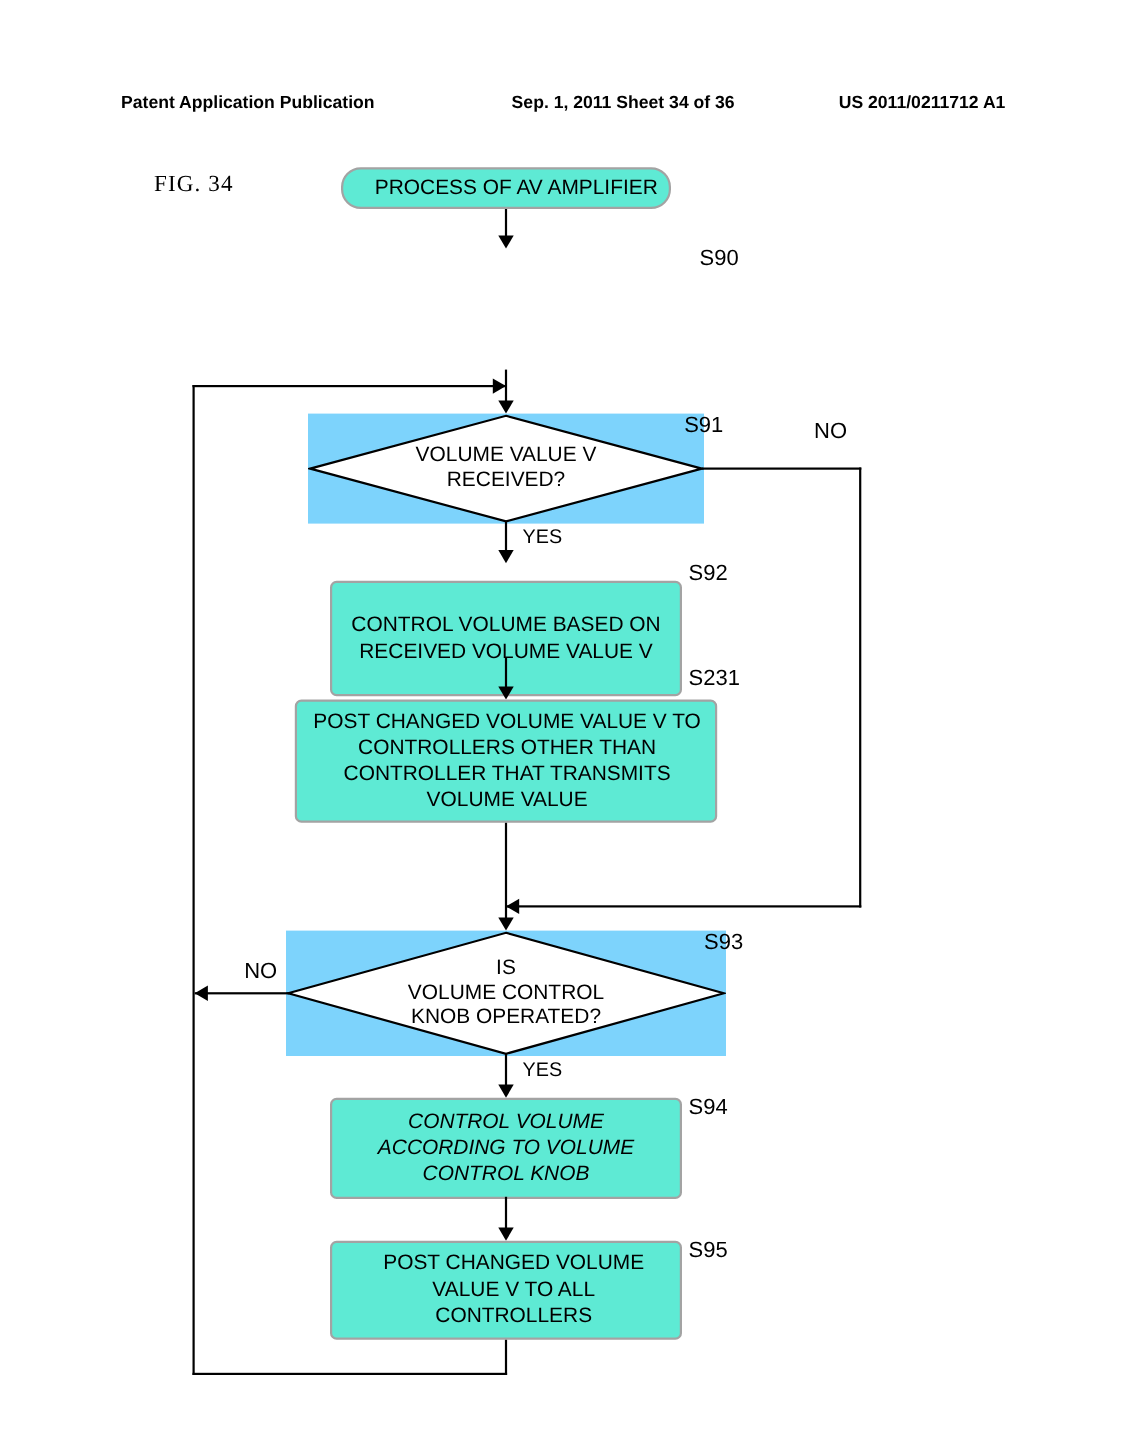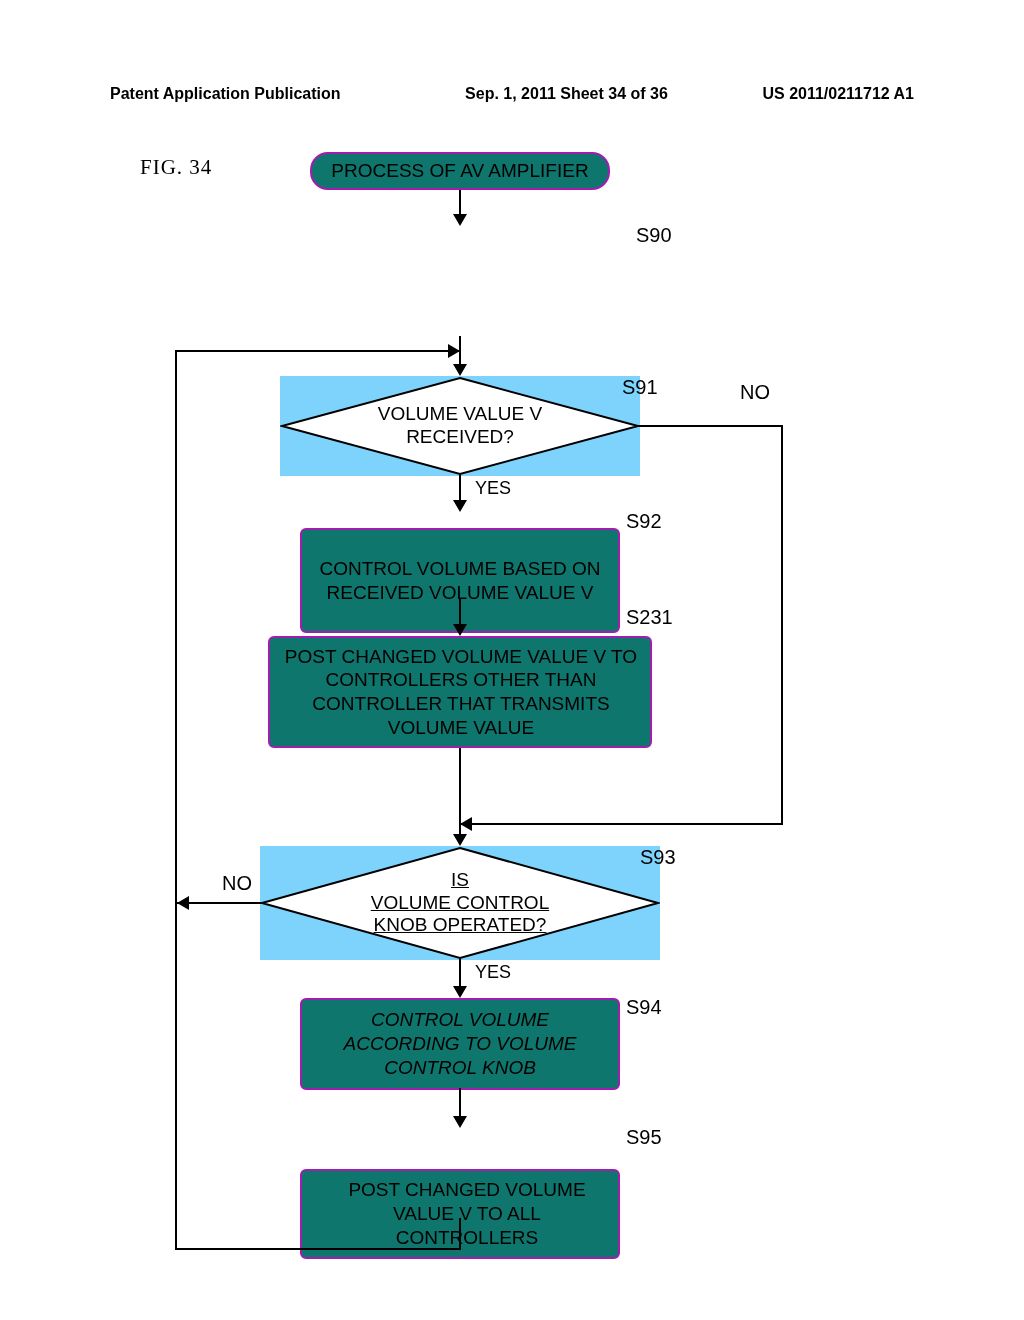--- a/index.html
+++ b/index.html
@@ -37,30 +37,30 @@
   .canvas {
     position: absolute;
     top: 140px;
     left: 0;
     width: 1024px;
     height: 1160px;
   }
 
   .box {
     position: absolute;
-    border: 2px solid #a21caf;
+    border: 2px solid #a3a3a3;
     border-radius: 6px;
     text-align: center;
     font-size: 19px;
     display: flex;
     align-items: center;
-    justify-content: center;
+    justify-content: flex-end;
     padding: 6px 10px;
     line-height: 1.25;
-    background: #0f766e;
+    background: #5eead4;
   }
   .start { border-radius: 18px; }
 
   .diamond {
     position: absolute;
     background: #7dd3fc;
   }
   .diamond svg { position: absolute; top:0; left:0; width:100%; height:100%; }
   .diamond .dtext {
     position: absolute;
@@ -163,21 +163,21 @@
     <span>POST CHANGED VOLUME VALUE V TO CONTROLLERS OTHER THAN CONTROLLER THAT TRANSMITS VOLUME VALUE</span>
   </div>
 
   <div class="vline" style="left:459px; top:608px; height:88px;"></div>
   <div class="arrowhead-down" style="left:453px; top:694px;"></div>
 
   <div class="diamond" style="left:260px; top:706px; width:400px; height:114px;">
     <svg viewBox="0 0 400 114" preserveAspectRatio="none">
       <polygon points="200,2 398,57 200,112 2,57" fill="#fff" stroke="#000" stroke-width="2"></polygon>
     </svg>
-    <div class="dtext" style="white-space:pre-line;text-decoration:underline;">IS
+    <div class="dtext" style="white-space:pre-line;">IS
 VOLUME CONTROL
 KNOB OPERATED?</div>
   </div>
   <div class="steplabel" style="left:640px; top:706px;">S93</div>
 
   <div class="steplabel" style="left:222px; top:732px;">NO</div>
   <div class="hline" style="left:177px; top:762px; width:86px;"></div>
   <div class="arrowhead-left" style="left:177px; top:756px;"></div>
 
   <div class="vline" style="left:459px; top:818px; height:30px;"></div>
@@ -185,21 +185,21 @@
   <div class="arrowhead-down" style="left:453px; top:846px;"></div>
 
   <div class="box" style="left:300px; top:858px; width:320px; height:92px;font-style:italic;">
     <span>CONTROL VOLUME ACCORDING TO VOLUME CONTROL KNOB</span>
   </div>
   <div class="steplabel" style="left:626px; top:856px;">S94</div>
 
   <div class="vline" style="left:459px; top:948px; height:30px;"></div>
   <div class="arrowhead-down" style="left:453px; top:976px;"></div>
 
-  <div class="box" style="left:300px; top:1029px; width:320px; height:90px;padding-left:24px;">
+  <div class="box" style="left:300px; top:988px; width:320px; height:90px;padding-left:24px;">
     <span>POST CHANGED VOLUME VALUE V TO ALL CONTROLLERS</span>
   </div>
   <div class="steplabel" style="left:626px; top:986px;">S95</div>
 
   <div class="vline" style="left:459px; top:1078px; height:32px;"></div>
   <div class="hline" style="left:175px; top:1108px; width:286px;"></div>
 
 </div>
 
 </body></html>

